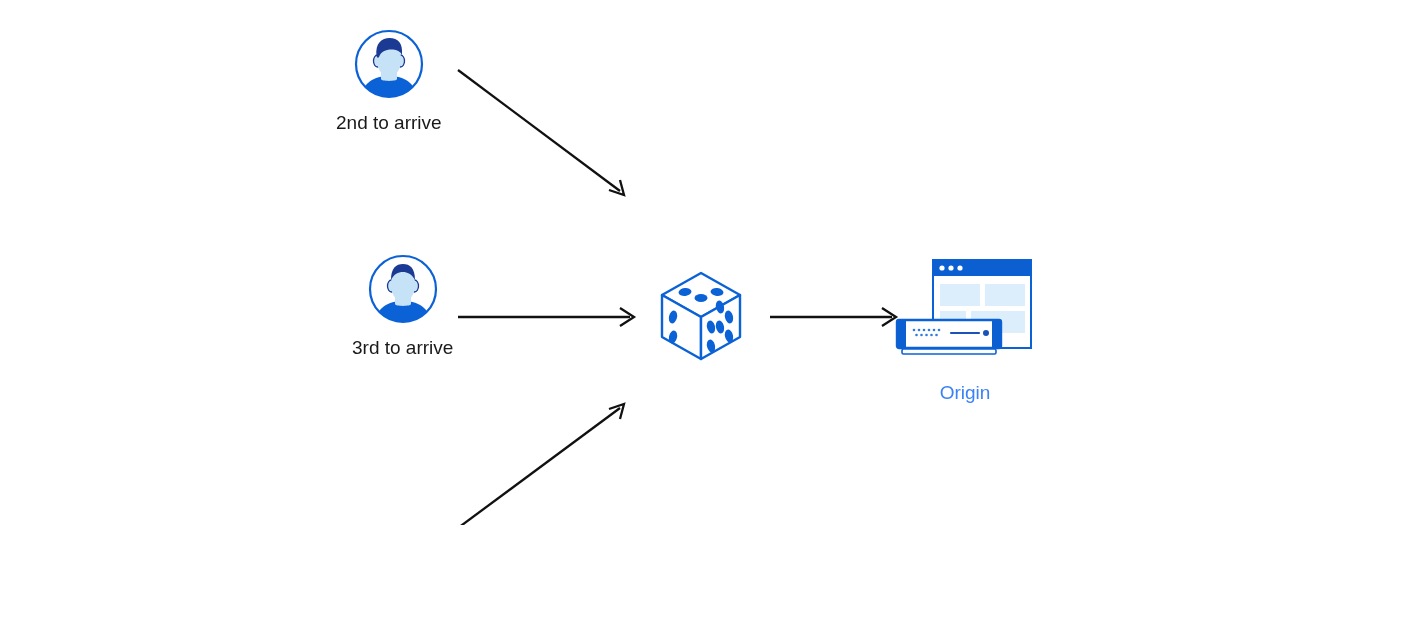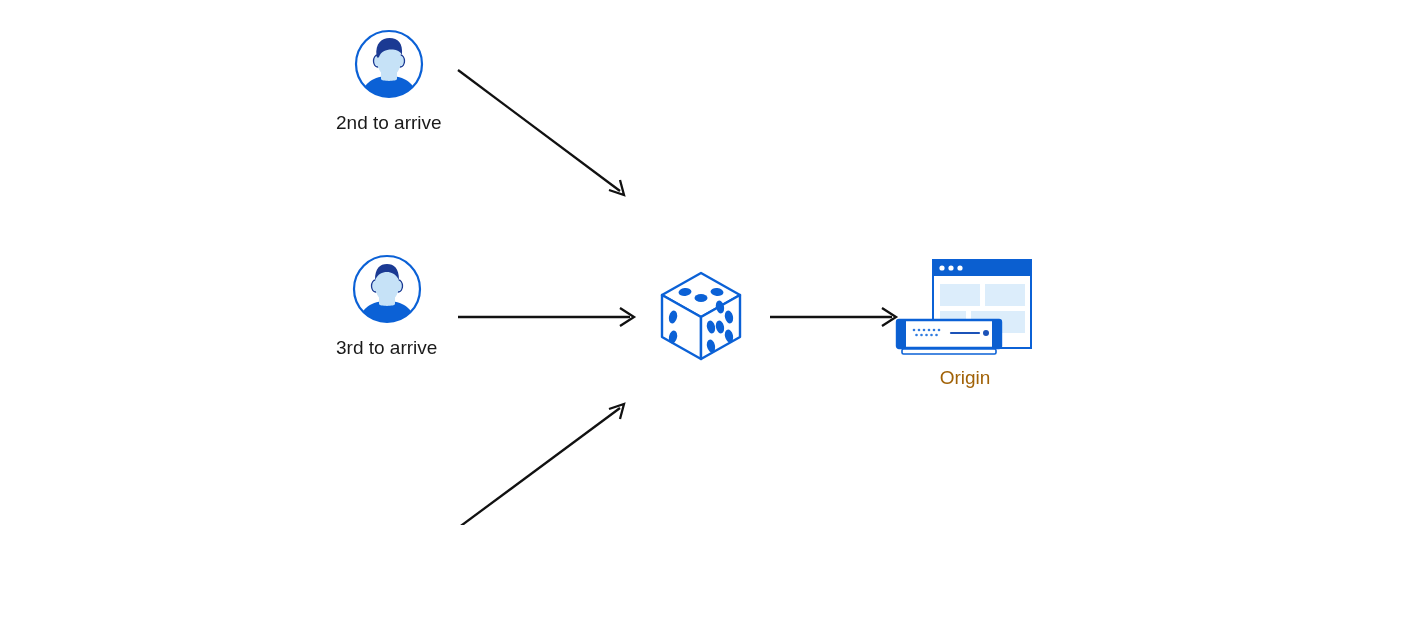--- a/index.html
+++ b/index.html
@@ -47,24 +47,24 @@
     display: flex;
     flex-direction: column;
     align-items: center;
   }
   .origin-art {
     width: 140px;
     height: 104px;
     position: relative;
   }
   .origin-label {
-    margin-top: 6px;
+    margin-top: 21px;
     font-size: 19px;
     line-height: 1;
-    color: #a16207;
+    color: #3b82f6;
     white-space: nowrap;
   }
   .arrow-layer {
     position: absolute;
     left: 0;
     top: 0;
     width: 1405px;
     height: 633px;
     pointer-events: none;
   }
@@ -108,21 +108,21 @@
           <ellipse cx="24.5" cy="33" rx="4" ry="6" fill="#C6E2F7" stroke="#1B3A93" stroke-width="1.3"></ellipse>
           <ellipse cx="47.5" cy="33" rx="4" ry="6" fill="#C6E2F7" stroke="#1B3A93" stroke-width="1.3"></ellipse>
           <path d="M24 31 C24 18 30 13 36 13 C42 13 48 18 48 31 C48 42 43 48 36 48 C29 48 24 42 24 31 Z" fill="#C6E2F7"></path>
           <path d="M23.5 28 C22 15 29 10 36.5 10 C45 10 50 15 49 27 C47 23 44 22 40 21.5 C34 21 28 23 26 29 C25.2 30 24 30 23.5 28 Z" fill="#1B3A93"></path>
         </g>
       </svg>
     </div>
     <div class="node-label">2nd to arrive</div>
   </div>
 
-  <div class="node" style="left:336px; top:253px;justify-content:space-between;">
+  <div class="node" style="left:352px; top:253px;justify-content:space-between;">
     <div class="avatar-wrap">
       <svg viewBox="0 0 72 72" width="72" height="72">
         <defs>
           <clipPath id="clipB">
               <circle cx="36" cy="36" r="33"></circle>
             </clipPath>
         </defs>
         <circle cx="36" cy="36" r="33" fill="#ffffff" stroke="#0B61D6" stroke-width="2.2"></circle>
         <g clip-path="url(#clipB)">
           <path d="M8 72 C8 56 20 48 36 48 C52 48 64 56 64 72 Z" fill="#0B61D6"></path>

